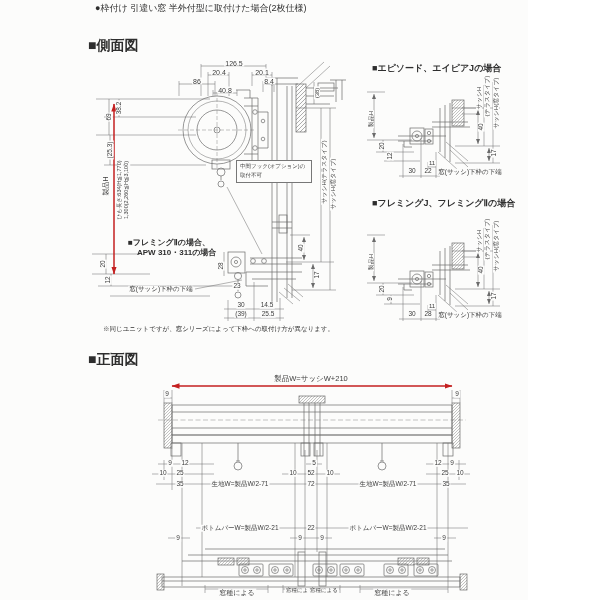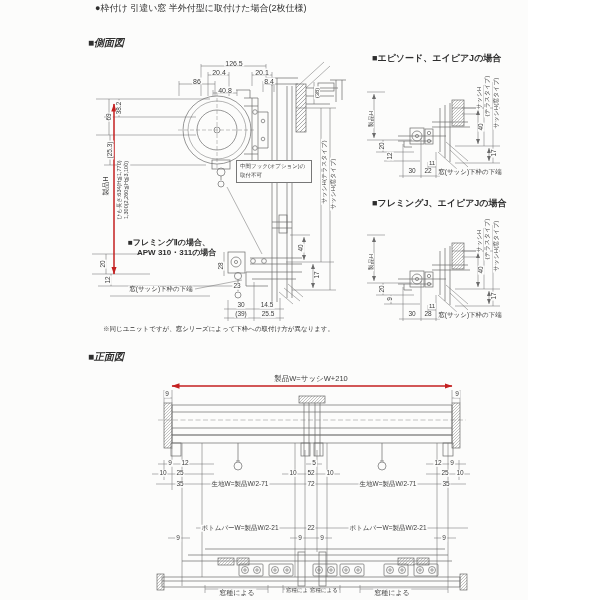--- a/index.html
+++ b/index.html
@@ -2,21 +2,21 @@
 <html><head>
 <meta charset="utf-8">
 <style>
   html,body{margin:0;padding:0;background:#fff;}
   .canvas{position:relative;width:528px;height:600px;background:#fcfcfb;font-family:"Liberation Sans",sans-serif;overflow:hidden;}
   svg.art{position:absolute;left:0;top:0;}
   .lb{position:absolute;transform:translate(-50%,-50%);font-size:6.5px;color:#3c3c3c;white-space:nowrap;background:#fcfcfb;padding:0 1px;line-height:1;}
   .lbv{position:absolute;transform:translate(-50%,-50%) rotate(-90deg);font-size:6.5px;color:#3c3c3c;white-space:nowrap;background:#fcfcfb;padding:0 1px;line-height:1;}
   .anch{position:absolute;color:#2e2e2e;white-space:nowrap;line-height:1;}
   .f55{font-size:5.5px;}.f6{font-size:6px;}.f65{font-size:6.5px;}.f7{font-size:7px;}
-  .f75{font-size:7.5px;}.f8{font-size:8px;}.f9{font-size:9px;}.f10{font-size:10px;font-style:italic;}
+  .f75{font-size:7.5px;}.f8{font-size:8px;}.f9{font-size:9px;}.f10{font-size:14px;}
   .bold{font-weight:bold;}
   .notebox{position:absolute;left:236px;top:160px;width:76px;height:23px;border:0.8px solid #777;background:#fcfcfb;font-size:5.5px;color:#3c3c3c;line-height:1.7;padding:1px 0 0 3px;box-sizing:border-box;}
 </style>
 </head>
 <body>
 
 <div class="canvas">
 
 <svg class="art" width="600" height="600" viewBox="0 0 600 600">
   <defs>
@@ -231,35 +231,35 @@
 <span class="lb f65" style="left:267px;top:305px;">14.5</span>
 <span class="lb f65" style="left:241px;top:314px;">(39)</span>
 <span class="lb f65" style="left:268px;top:314px;">25.5</span>
 <span class="anch f65" style="left:103px;top:326px;">※同じユニットですが、窓シリーズによって下枠への取付け方が異なります。</span>
 
 <div class="notebox">
   <div>中間フック(オプション)の</div>
   <div>取付不可</div>
 </div>
 
-<span class="anch f9 bold" style="left:372px;top:54px;">■エピソード、エイピアJの場合</span>
+<span class="anch f9 bold" style="left:372px;top:64px;">■エピソード、エイピアJの場合</span>
 <span class="lbv f6" style="left:371px;top:119px;">製品H</span>
 <span class="lbv f65" style="left:382px;top:146px;">20</span>
 <span class="lbv f65" style="left:390px;top:156px;">12</span>
 <span class="lb f65" style="left:412px;top:171px;">30</span>
 <span class="lb f65" style="left:428px;top:171px;">22</span>
 <span class="lb f6" style="left:432px;top:163px;">11</span>
 <span class="lb f65" style="left:470px;top:172px;">窓(サッシ)下枠の下端</span>
 <span class="lbv f6" style="left:479px;top:98px;">サッシH</span>
 <span class="lbv f6" style="left:487px;top:96px;">(テラスタイプ)</span>
 <span class="lbv f6" style="left:496px;top:103px;">サッシH(窓タイプ)</span>
 <span class="lbv f65" style="left:481px;top:127px;">40</span>
 <span class="lbv f65" style="left:494px;top:153px;">17</span>
 
-<span class="anch f9 bold" style="left:372px;top:199px;">■フレミングJ、エイピアJの場合</span>
+<span class="anch f9 bold" style="left:372px;top:199px;">■フレミングJ、フレミングⅡの場合</span>
 <span class="lbv f6" style="left:371px;top:262px;">製品H</span>
 <span class="lbv f65" style="left:382px;top:289px;">20</span>
 <span class="lbv f65" style="left:390px;top:299px;">9</span>
 <span class="lb f65" style="left:412px;top:314px;">30</span>
 <span class="lb f65" style="left:428px;top:314px;">28</span>
 <span class="lb f6" style="left:432px;top:306px;">11</span>
 <span class="lb f65" style="left:470px;top:315px;">窓(サッシ)下枠の下端</span>
 <span class="lbv f6" style="left:479px;top:241px;">サッシH</span>
 <span class="lbv f6" style="left:487px;top:239px;">(テラスタイプ)</span>
 <span class="lbv f6" style="left:496px;top:246px;">サッシH(窓タイプ)</span>

